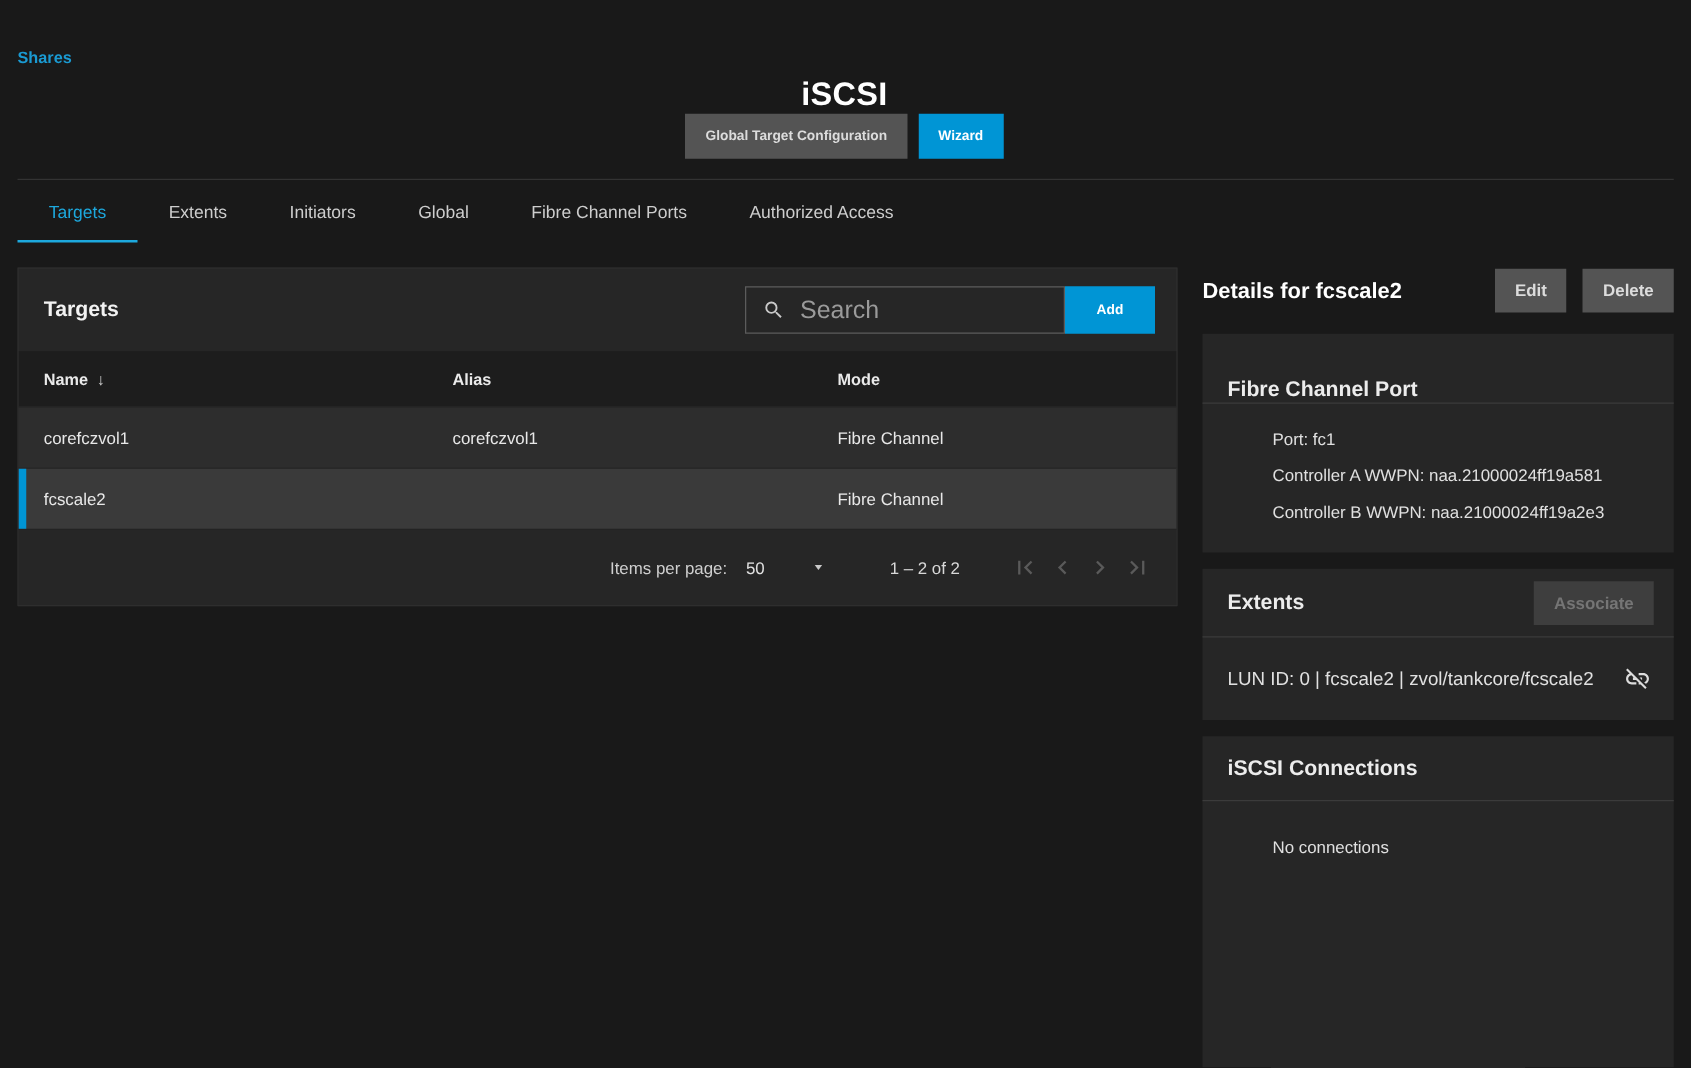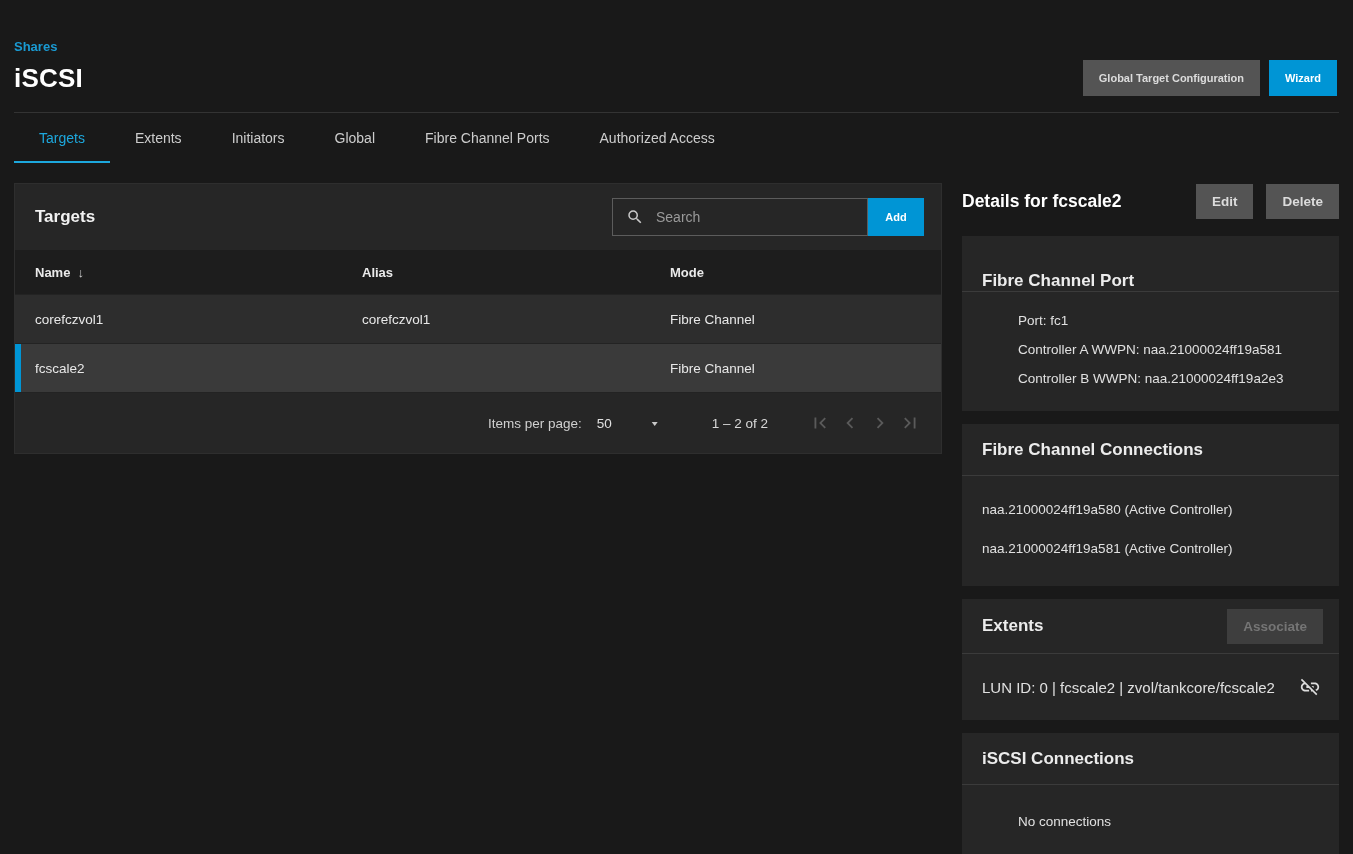--- a/index.html
+++ b/index.html
@@ -12,21 +12,21 @@
     overflow: hidden;
   }
   .app { width: 1353px; height: 854px; overflow: hidden; background: #191919; }
 
   
   .page-header { padding: 37px 16px 0 14px; }
   .breadcrumb {
     color: #1a9ad2; font-size: 13px; font-weight: 700; cursor: pointer;
     display: inline-block;
   }
-  .title-row { display: flex; justify-content: space-between; align-items: center; margin-top: 5px; }
+  .title-row { display: flex; justify-content: space-between; align-items: center; margin-top: 5px; flex-direction: column; }
   .page-title { margin: 0; font-size: 26px; font-weight: 700; color: #ffffff; letter-spacing: 0.2px; }
   .hdr-buttons { display: flex; gap: 9px; }
   .btn {
     border: none; font-family: inherit; font-weight: 700; font-size: 11px;
     height: 36px; padding: 0 16px; cursor: pointer; display: inline-flex;
     align-items: center; justify-content: center; border-radius: 0;
   }
   .btn-gray { background: #545454; color: #dcdcdc; }
   .btn-primary { background: #0095d5; color: #ffffff; }
   .header-divider { border-bottom: 1px solid #333333; margin: 16px 14px 0 14px; }
@@ -53,24 +53,24 @@
     justify-content: space-between; padding: 0 17px 0 20px;
   }
   .table-title { font-size: 17px; font-weight: 700; color: #f2f2f2; }
   .search-add { display: flex; align-items: center; }
   .search-box {
     width: 256px; height: 38px; border: 1px solid #5c5c5c; box-sizing: border-box;
     display: flex; align-items: center; padding-left: 13px; gap: 10px; background: transparent;
   }
   .search-box input {
     background: transparent; border: none; outline: none; color: #e6e6e6;
-    font-size: 14px; width: 100%; font-family: inherit;
+    font-size: 20px; width: 100%; font-family: inherit;
   }
   .search-box input::placeholder { color: #9a9a9a; }
-  .add-btn { width: 56px; height: 38px; }
+  .add-btn { width: 72px; height: 38px; }
 
   .thead, .trow { display: grid; grid-template-columns: 327px 308px 1fr; align-items: center; }
   .thead { height: 44px; background: #1d1d1d; font-size: 13px; font-weight: 700; color: #eaeaea; }
   .th { padding-left: 20px; display: flex; align-items: center; gap: 7px; cursor: pointer; }
   .sort-arrow { font-size: 13px; color: #d0d0d0; font-weight: 400; }
   .trow {
     height: 48px; background: #2d2d2d; font-size: 13.5px; color: #e8e8e8;
     position: relative; border-top: 1px solid #232323; cursor: pointer;
   }
   .trow.selected { background: #3a3a3a; }
@@ -243,29 +243,20 @@
         <div class="card-header tall">
           <span class="card-title">Fibre Channel Port</span>
         </div>
         <div class="card-body">
           <div class="line">Port: fc1</div>
           <div class="line">Controller A WWPN: naa.21000024ff19a581</div>
           <div class="line">Controller B WWPN: naa.21000024ff19a2e3</div>
         </div>
       </div>
 
-      <div class="card">
-        <div class="card-header short">
-          <span class="card-title">Fibre Channel Connections</span>
-        </div>
-        <div class="card-body spaced">
-          <div class="line-wide">naa.21000024ff19a580 (Active Controller)</div>
-          <div class="line-wide">naa.21000024ff19a581 (Active Controller)</div>
-        </div>
-      </div>
 
       <div class="card">
         <div class="card-header">
           <span class="card-title">Extents</span>
           <button class="btn-disabled">Associate</button>
         </div>
         <div class="extent-row">
           <span>LUN ID: 0 | fcscale2 | zvol/tankcore/fcscale2</span>
           <button class="icon-btn">
             <svg width="22" height="22" viewBox="0 0 24 24">

